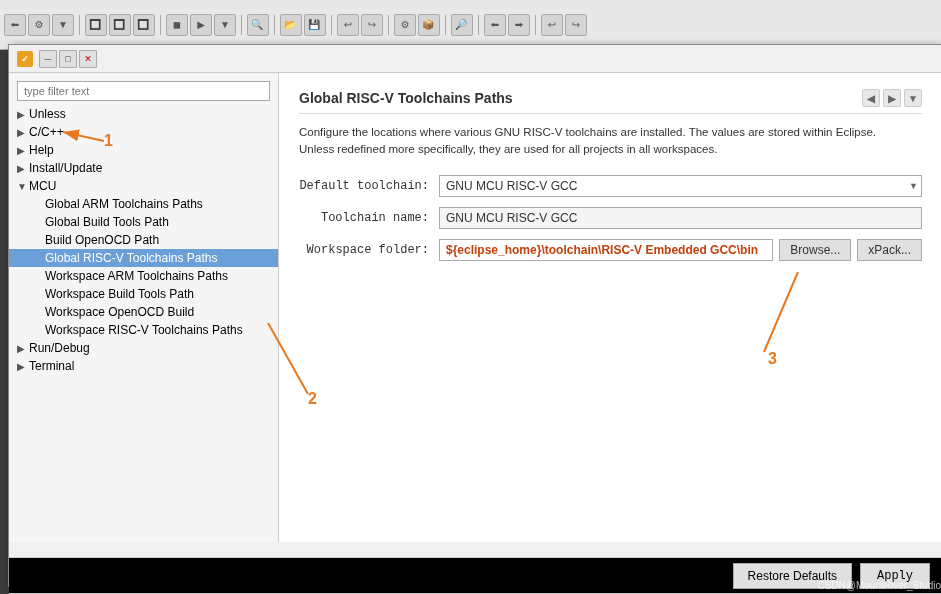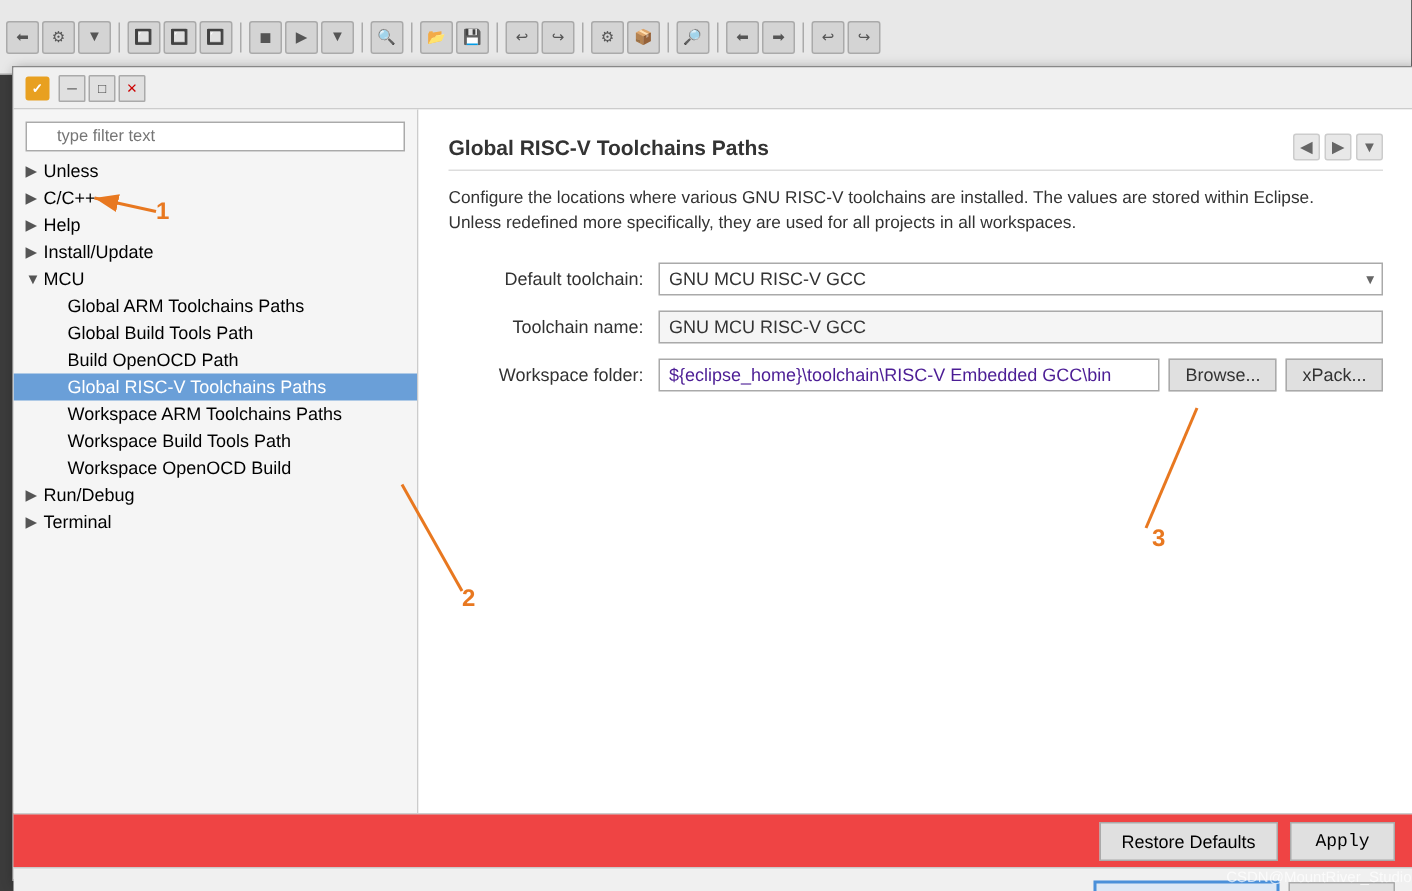--- a/index.html
+++ b/index.html
@@ -100,21 +100,21 @@
       width: 270px;
       min-width: 270px;
       background: #f5f5f5;
       border-right: 1px solid #ccc;
       overflow-y: auto;
       padding: 4px 0;
     }
     .filter-input {
       width: calc(100% - 16px);
       margin: 4px 8px;
-      padding: 3px 20px;
+      padding: 3px 6px;
       border: 1px solid #aaa;
       background: white;
       font-size: 11px;
       color: #888;
       outline: none;
     }
     .tree-item {
       display: flex;
       align-items: center;
       padding: 2px 8px;
@@ -176,20 +176,21 @@
       align-items: center;
       margin-bottom: 10px;
       gap: 10px;
     }
     .form-label {
       width: 130px;
       min-width: 130px;
       font-size: 12px;
       color: #333;
       text-align: right;
+      font-family: Liberation Mono, monospace;
     }
     .form-control {
       flex: 1;
       position: relative;
     }
     .form-select {
       width: 100%;
       padding: 3px 24px 3px 6px;
       border: 1px solid #aaa;
       background: white;
@@ -223,22 +224,23 @@
       display: flex;
       align-items: center;
       gap: 6px;
     }
     .folder-input {
       flex: 1;
       padding: 3px 6px;
       border: 1px solid #aaa;
       background: white;
       font-size: 12px;
-      color: #4c1d95;
+      color: #c2410c;
       outline: none;
+      font-weight: bold;
     }
     .action-btn {
       padding: 3px 10px;
       background: #e0e0e0;
       border: 1px solid #aaa;
       font-size: 12px;
       cursor: pointer;
       white-space: nowrap;
       color: #333;
     }
@@ -413,20 +415,24 @@
             <span class="label">Workspace ARM Toolchains Paths</span>
           </div>
           <div class="tree-item indent1">
             <span class="arrow"></span>
             <span class="label">Workspace Build Tools Path</span>
           </div>
           <div class="tree-item indent1">
             <span class="arrow"></span>
             <span class="label">Workspace OpenOCD Build</span>
           </div>
+          <div class="tree-item indent1">
+            <span class="arrow"></span>
+            <span class="label">Workspace RISC-V Toolchains Paths</span>
+          </div>
           <div class="tree-item">
             <span class="arrow">▶</span>
             <span class="label">Run/Debug</span>
           </div>
           <div class="tree-item">
             <span class="arrow">▶</span>
             <span class="label">Terminal</span>
           </div>
         </div>
     </div>
@@ -469,21 +475,21 @@
         <div class="folder-row" style="flex:1">
           <input class="folder-input" type="text" value="${eclipse_home}\toolchain\RISC-V Embedded GCC\bin" style="">
           <button class="action-btn">Browse...</button>
           <button class="action-btn">xPack...</button>
         </div>
       </div>
 
     </div>
   </div>
 
-  <div style="display:flex; justify-content:flex-end; align-items:center; padding:4px 12px; background:#ef4444; border-top:1px solid #ccc; height:36px;">
+  <div style="display:flex; justify-content:flex-end; align-items:center; padding:4px 12px; background:#000000; border-top:1px solid #ccc; height:36px;margin-top:15px;">
     <button class="restore-btn">Restore Defaults</button>
     <span style="margin:0 4px"></span>
     <button class="apply-btn">Apply</button>
   </div>
 
   <div class="dialog-footer">
     <div class="footer-left">
       <button class="footer-icon">?</button>
       <button class="footer-icon">📤</button>
       <button class="footer-icon">📥</button>

